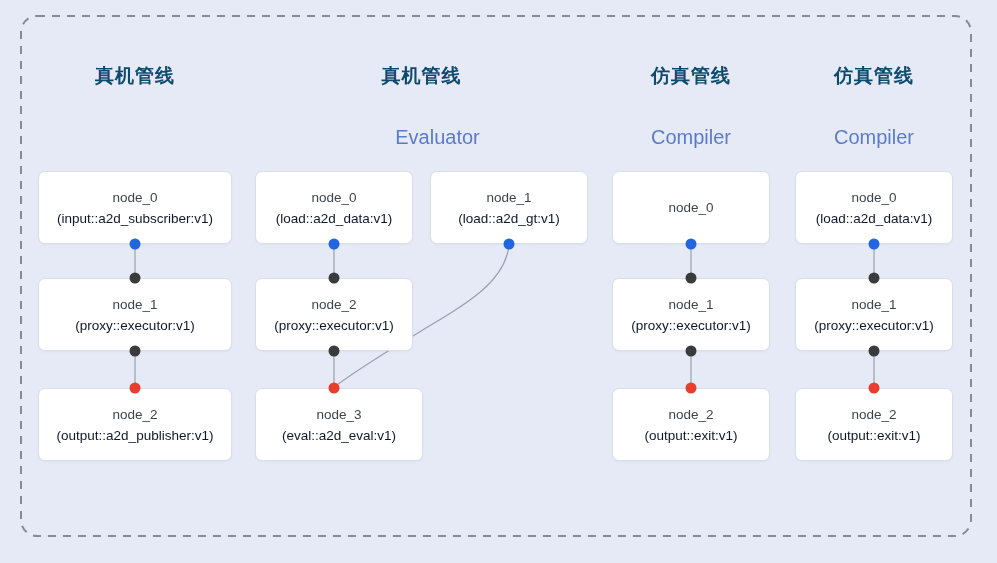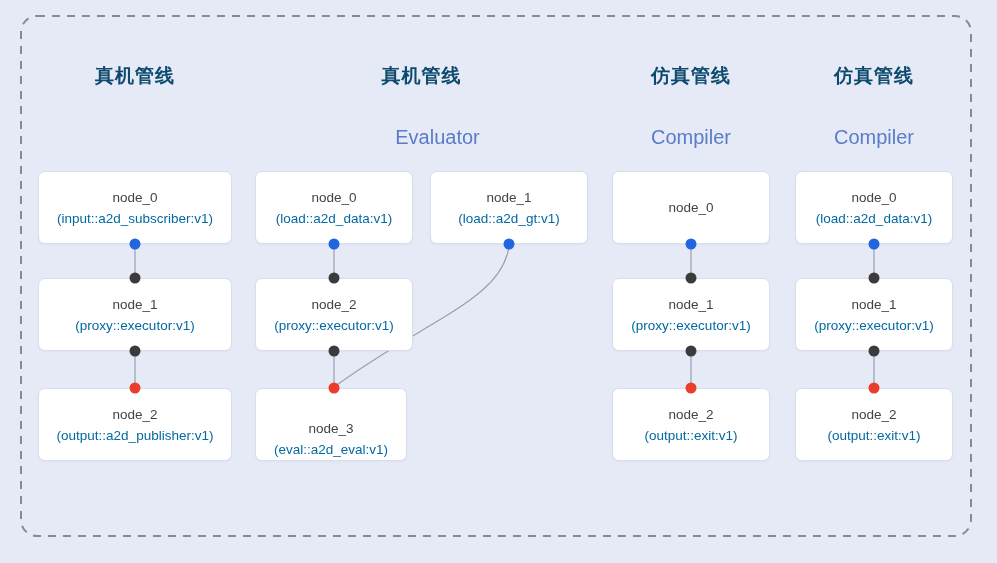--- a/index.html
+++ b/index.html
@@ -55,21 +55,21 @@
     justify-content: center;
   }
   .node-name {
     font-size: 13.5px;
     line-height: 21px;
     color: #3F4449;
   }
   .node-type {
     font-size: 13.5px;
     line-height: 21px;
-    color: #0369a1;
+    color: #0f172a;
   }
   .dot {
     position: absolute;
     width: 11px;
     height: 11px;
     border-radius: 50%;
     transform: translate(-50%, -50%);
   }
   .dot.src  { background: #2166DE; }
   .dot.mid  { background: #3B3B3D; }
@@ -124,21 +124,21 @@
     <div class="node-type">(load::a2d_data:v1)</div>
   </div>
   <div class="node-box" style="left:430px; top:171px; width:158px;">
     <div class="node-name">node_1</div>
     <div class="node-type">(load::a2d_gt:v1)</div>
   </div>
   <div class="node-box" style="left:255px; top:278px; width:158px;">
     <div class="node-name">node_2</div>
     <div class="node-type">(proxy::executor:v1)</div>
   </div>
-  <div class="node-box" style="left:255px; top:388px; width:152px;justify-content:flex-end;">
+  <div class="node-box" style="left:255px; top:388px; width:168px;">
     <div class="node-name">node_3</div>
     <div class="node-type">(eval::a2d_eval:v1)</div>
   </div>
 
   <div class="node-box" style="left:612px; top:171px; width:158px;">
     <div class="node-name">node_0</div>
   </div>
   <div class="node-box" style="left:612px; top:278px; width:158px;">
     <div class="node-name">node_1</div>
     <div class="node-type">(proxy::executor:v1)</div>

